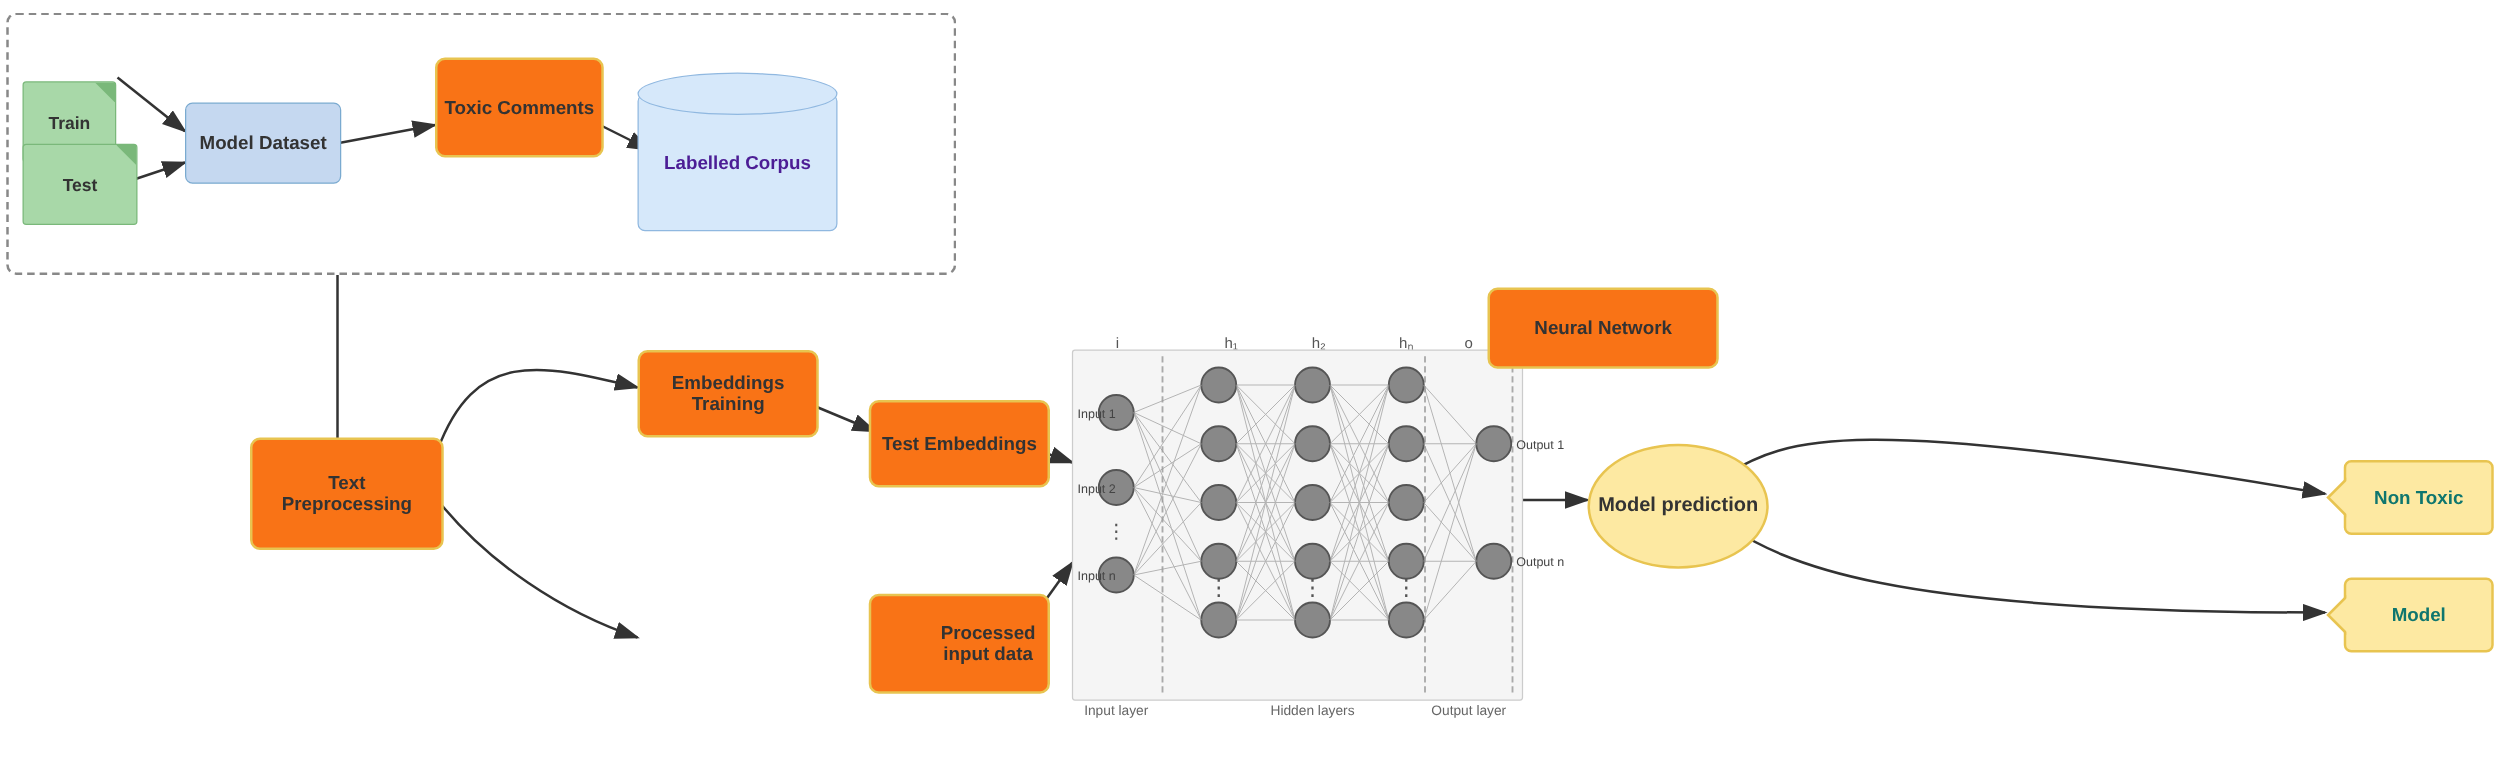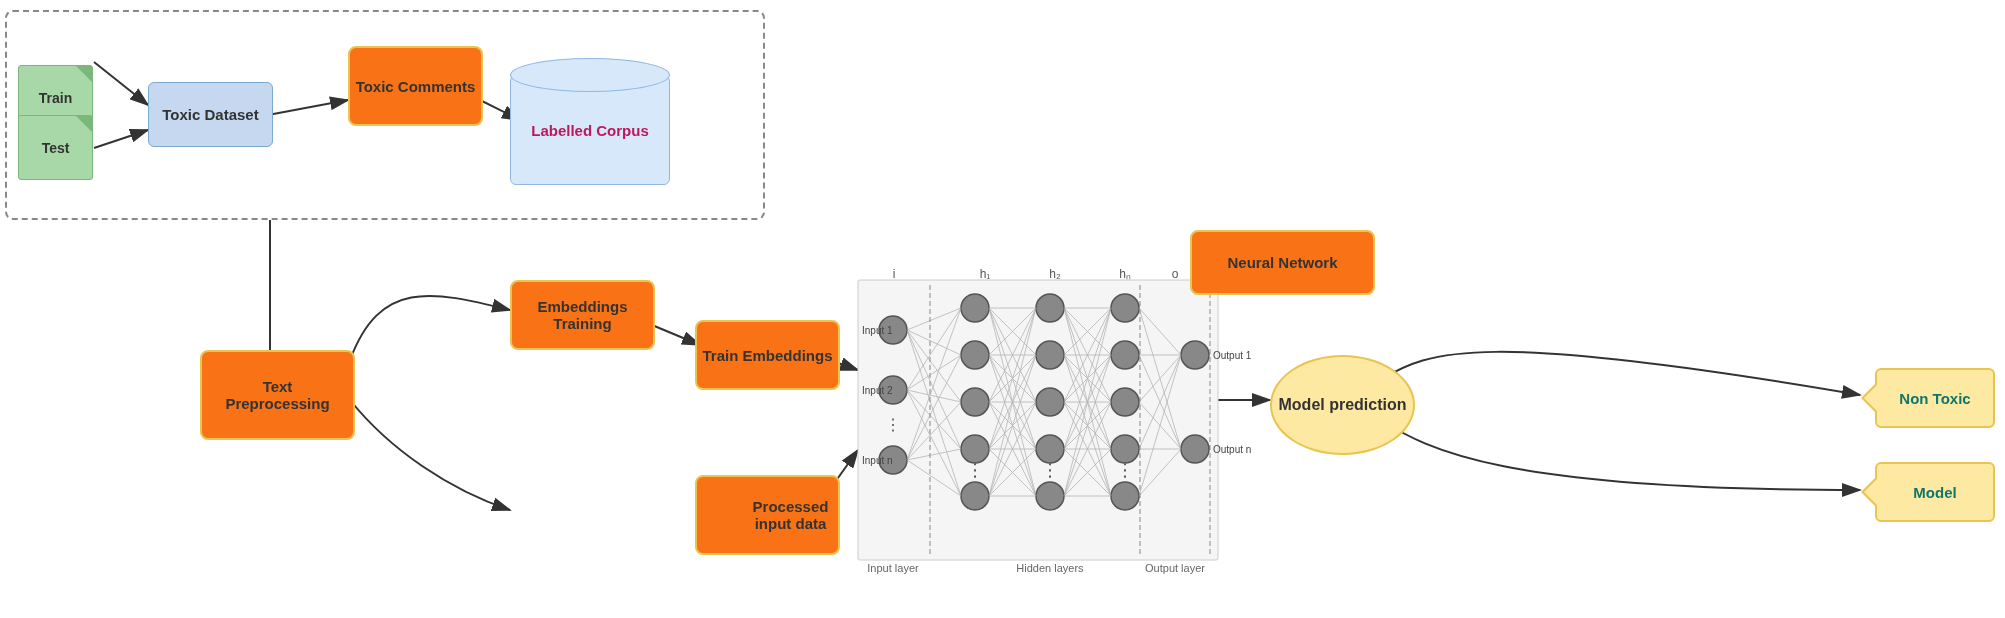--- a/index.html
+++ b/index.html
@@ -49,21 +49,21 @@
     .train-doc {
       top: 28px;
       left: 18px;
       width: 75px;
       height: 65px;
       margin-top: 37px;
     }
     .test-doc {
       top: 115px;
       left: 18px;
-      width: 75px;
+      width: 92px;
       height: 65px;
     }
 
     
     .blue-rect {
       position: absolute;
       background: #c5d8f0;
       border: 1.5px solid #7aaad0;
       border-radius: 6px;
       display: flex;
@@ -102,21 +102,21 @@
       background: #d6e8fa;
       border: 1.5px solid #90b8e0;
       border-radius: 6px;
       width: 160px;
       height: 110px;
       display: flex;
       align-items: center;
       justify-content: center;
       font-size: 15px;
       font-weight: 600;
-      color: #be185d;
+      color: #4c1d95;
       text-align: center;
     }
     .cylinder-top {
       position: absolute;
       top: -18px;
       left: -1px;
       width: 160px;
       height: 34px;
       background: #d6e8fa;
       border: 1.5px solid #90b8e0;
@@ -379,21 +379,21 @@
 
   <div class="doc-shape train-doc">
     <span class="doc-label">Train</span>
   </div>
 
   <div class="doc-shape test-doc">
     <span class="doc-label">Test</span>
   </div>
 
   <div class="blue-rect" style="top:82px;left:148px;width:125px;height:65px;">
-    <span>Toxic Dataset</span>
+    <span>Model Dataset</span>
   </div>
 
   <div class="yellow-rect" style="top:46px;left:348px;width:135px;height:80px;">
     <span>Toxic Comments</span>
   </div>
 
   <div class="cylinder" style="top:75px;left:510px;">
     <div class="cylinder-body">
       <div class="cylinder-top"></div>
       <span>Labelled Corpus</span>
@@ -403,21 +403,21 @@
   <div class="yellow-rect" style="top:350px;left:200px;width:155px;height:90px;">
     <span>Text<br>Preprocessing</span>
   </div>
 
   <div class="yellow-rect" style="top:280px;left:510px;width:145px;height:70px;">
     <span>Embeddings
 Training</span>
   </div>
 
   <div class="yellow-rect" style="top:320px;left:695px;width:145px;height:70px;">
-    <span>Train
+    <span>Test
 Embeddings</span>
   </div>
 
   <div class="yellow-rect" style="top:475px;left:695px;width:145px;height:80px;padding-left:46px;">
     <span>Processed<br>input data</span>
   </div>
 
   <div class="yellow-rect" style="top:230px;left:1190px;width:185px;height:65px;">
     <span>Neural Network</span>
   </div>

